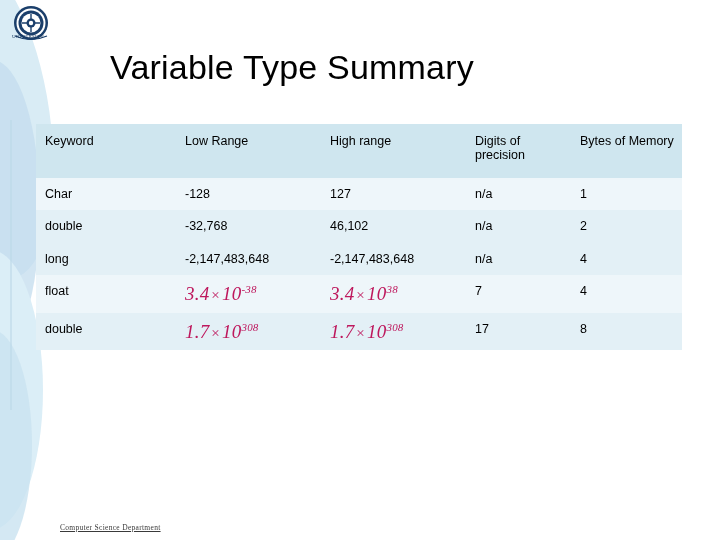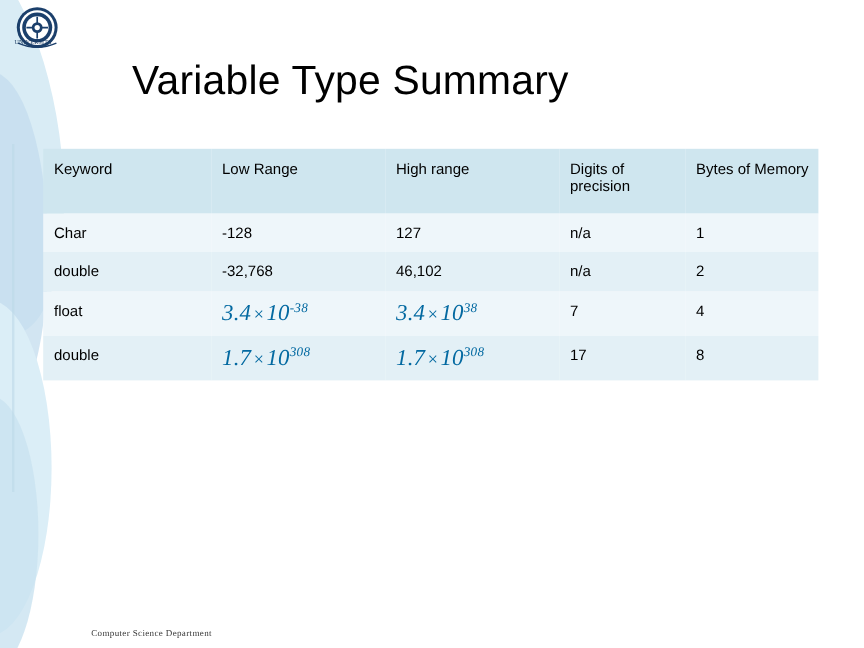--- a/index.html
+++ b/index.html
@@ -144,21 +144,21 @@
   col.c0 { width: 140px; }
   col.c1 { width: 145px; }
   col.c2 { width: 145px; }
   col.c3 { width: 105px; }
   col.c4 { width: 111px; }
 
   .sci {
     font-family: "Liberation Serif", serif;
     font-size: 19px;
     font-style: italic;
-    color: #0369a1;
+    color: #be185d;
     letter-spacing: .2px;
     display: inline-block;
     line-height: 1;
   }
   .sci .num { font-style: italic; }
   .sci .times {
     font-style: normal;
     font-size: 15px;
     padding: 0 2px;
   }
@@ -170,27 +170,28 @@
     line-height: 0;
   }
   td.sci-cell {
     padding-top: 4px;
     padding-bottom: 4px;
   }
 
   
   .footer {
     position: absolute;
-    left: 76px;
+    left: 60px;
     bottom: 8px;
     font-family: "Liberation Serif", serif;
     font-size: 7.5px;
     color: #3a3a3a;
     letter-spacing: .3px;
     z-index: 3;
+    text-decoration: underline;
   }
 </style>
 </head>
 <body>
 
 <div class="left-band">
   <div class="wave wave1"></div>
   <div class="wave wave2"></div>
   <div class="wave wave3"></div>
   <div class="wave wave4"></div>
@@ -237,20 +238,27 @@
         <td>n/a</td>
         <td>1</td>
       </tr>
       <tr class="even">
         <td>double</td>
         <td>-32,768</td>
         <td>46,102</td>
         <td>n/a</td>
         <td>2</td>
       </tr>
+      <tr class="even">
+        <td>long</td>
+        <td>-2,147,483,648</td>
+        <td>-2,147,483,648</td>
+        <td>n/a</td>
+        <td>4</td>
+      </tr>
       <tr class="odd">
         <td>float</td>
         <td class="sci-cell">
           <span class="sci">
             <span class="num">3.4</span><span class="times">×</span><span class="base">10</span><sup>-38</sup>
           </span>
         </td>
         <td class="sci-cell">
           <span class="sci">
             <span class="num">3.4</span><span class="times">×</span><span class="base">10</span><sup>38</sup>

